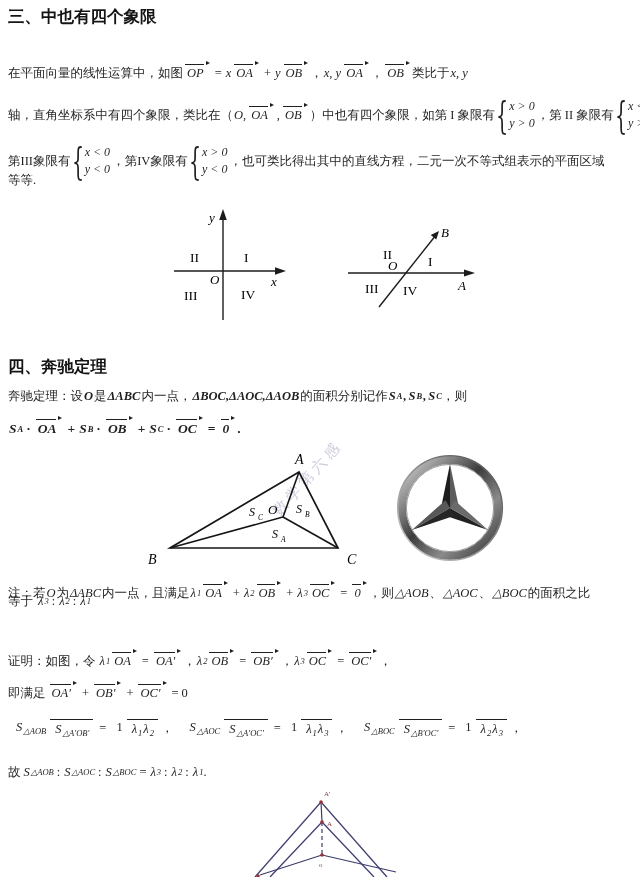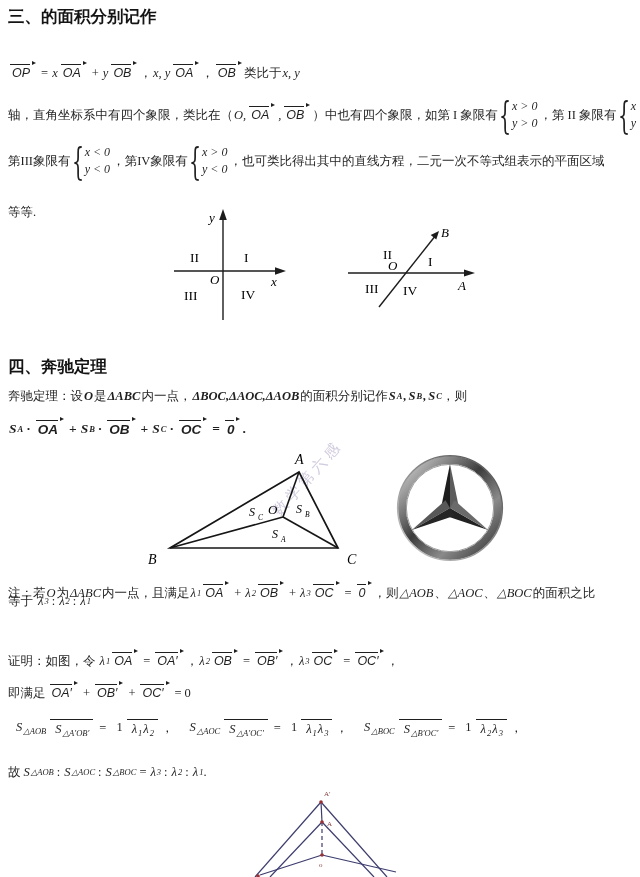--- a/index.html
+++ b/index.html
@@ -9,21 +9,21 @@
   .hd{position:absolute;left:8px;font-weight:bold;font-size:16.5px;
       font-family:"Liberation Sans","DejaVu Sans",sans-serif;color:#141414;white-space:nowrap;}
   .ln{position:absolute;left:8px;display:flex;align-items:center;white-space:nowrap;
       font-size:12.5px;color:#1f1f1f;}
   .zh{font-family:"Liberation Serif","DejaVu Serif",serif;}
   .m{font-style:italic;font-family:"Liberation Serif",serif;margin:0 1px;}
   .op{margin:0 3px;font-family:"Liberation Serif",serif;}
   .bd{font-weight:bold;}
   sub.sb{font-size:8.5px;font-style:italic;line-height:0;vertical-align:-3px;
          font-family:"Liberation Serif",serif;}
-  .vec{position:relative;font-style:italic;font-family:Liberation Sans, sans-serif;
+  .vec{position:relative;font-style:italic;font-family:Liberation Serif, serif;
        margin:0 3px;padding:0 5px 0 1px;}
   .vec::before{content:"";position:absolute;left:-1px;right:5px;top:-2px;
        border-top:1.2px solid currentColor;}
   .vec::after{content:"";position:absolute;right:-1px;top:-5px;width:0;height:0;
        border-top:2.6px solid transparent;border-bottom:2.6px solid transparent;
        border-left:4.5px solid currentColor;}
   .sys{display:inline-flex;align-items:center;margin:0 2px;}
   .sys .br{font-family:"DejaVu Serif",serif;font-size:38px;font-weight:400;line-height:1;
        transform:scaleX(0.5);margin:0 -5px 0 -7px;}
   .sys .cd{display:flex;flex-direction:column;}
@@ -36,23 +36,24 @@
   .wm{position:absolute;left:276px;top:504px;transform:rotate(-48deg);transform-origin:0 50%;
       font-size:15px;letter-spacing:4px;color:#c9c2d9;opacity:.85;white-space:nowrap;}
   svg{position:absolute;overflow:visible;}
   svg text{font-family:"Liberation Serif","DejaVu Serif",serif;}
 </style>
 </head>
 <body>
 
 <div class="page">
 
-  <div class="hd" style="top:6px">三、的面积分别记作</div>
+  <div class="hd" style="top:6px">三、中也有四个象限</div>
 
   <div class="ln" style="top:58px;height:30px">
+    <span class="zh">在平面向量的线性运算中，如图</span>
       <span class="vec">OP</span>
       <span class="op">=</span>
       <span class="m">x</span>
       <span class="vec">OA</span>
       <span class="op">+</span>
       <span class="m">y</span>
       <span class="vec">OB</span>
       <span class="zh">，</span>
       <span class="m">x, y</span>
       <span class="vec">OA</span>
@@ -100,21 +101,21 @@
     <span class="sys">
         <span class="br">{</span>
         <span class="cd">
           <span>x &gt; 0</span>
           <span>y &lt; 0</span>
         </span>
       </span>
     <span class="zh">，也可类比得出其中的直线方程，二元一次不等式组表示的平面区域</span>
   </div>
 
-  <div class="ln" style="top:200px;height:24px">
+  <div class="ln" style="top:168px;height:24px">
     <span class="zh">等等.</span>
   </div>
 
   <svg style="left:166px;top:206px" width="125" height="118" viewBox="0 0 125 118">
     <line x1="57" y1="12" x2="57" y2="114" stroke="#1c1c1c" stroke-width="1.4"></line>
     <polygon points="57,3 53.2,14 60.8,14" fill="#1c1c1c"></polygon>
     <line x1="8" y1="65" x2="113" y2="65" stroke="#1c1c1c" stroke-width="1.4"></line>
     <polygon points="120,65 109,61.2 109,68.8" fill="#1c1c1c"></polygon>
     <text x="43" y="16" font-size="13" font-style="italic">y</text>
     <text x="105" y="80" font-size="13" font-style="italic">x</text>

